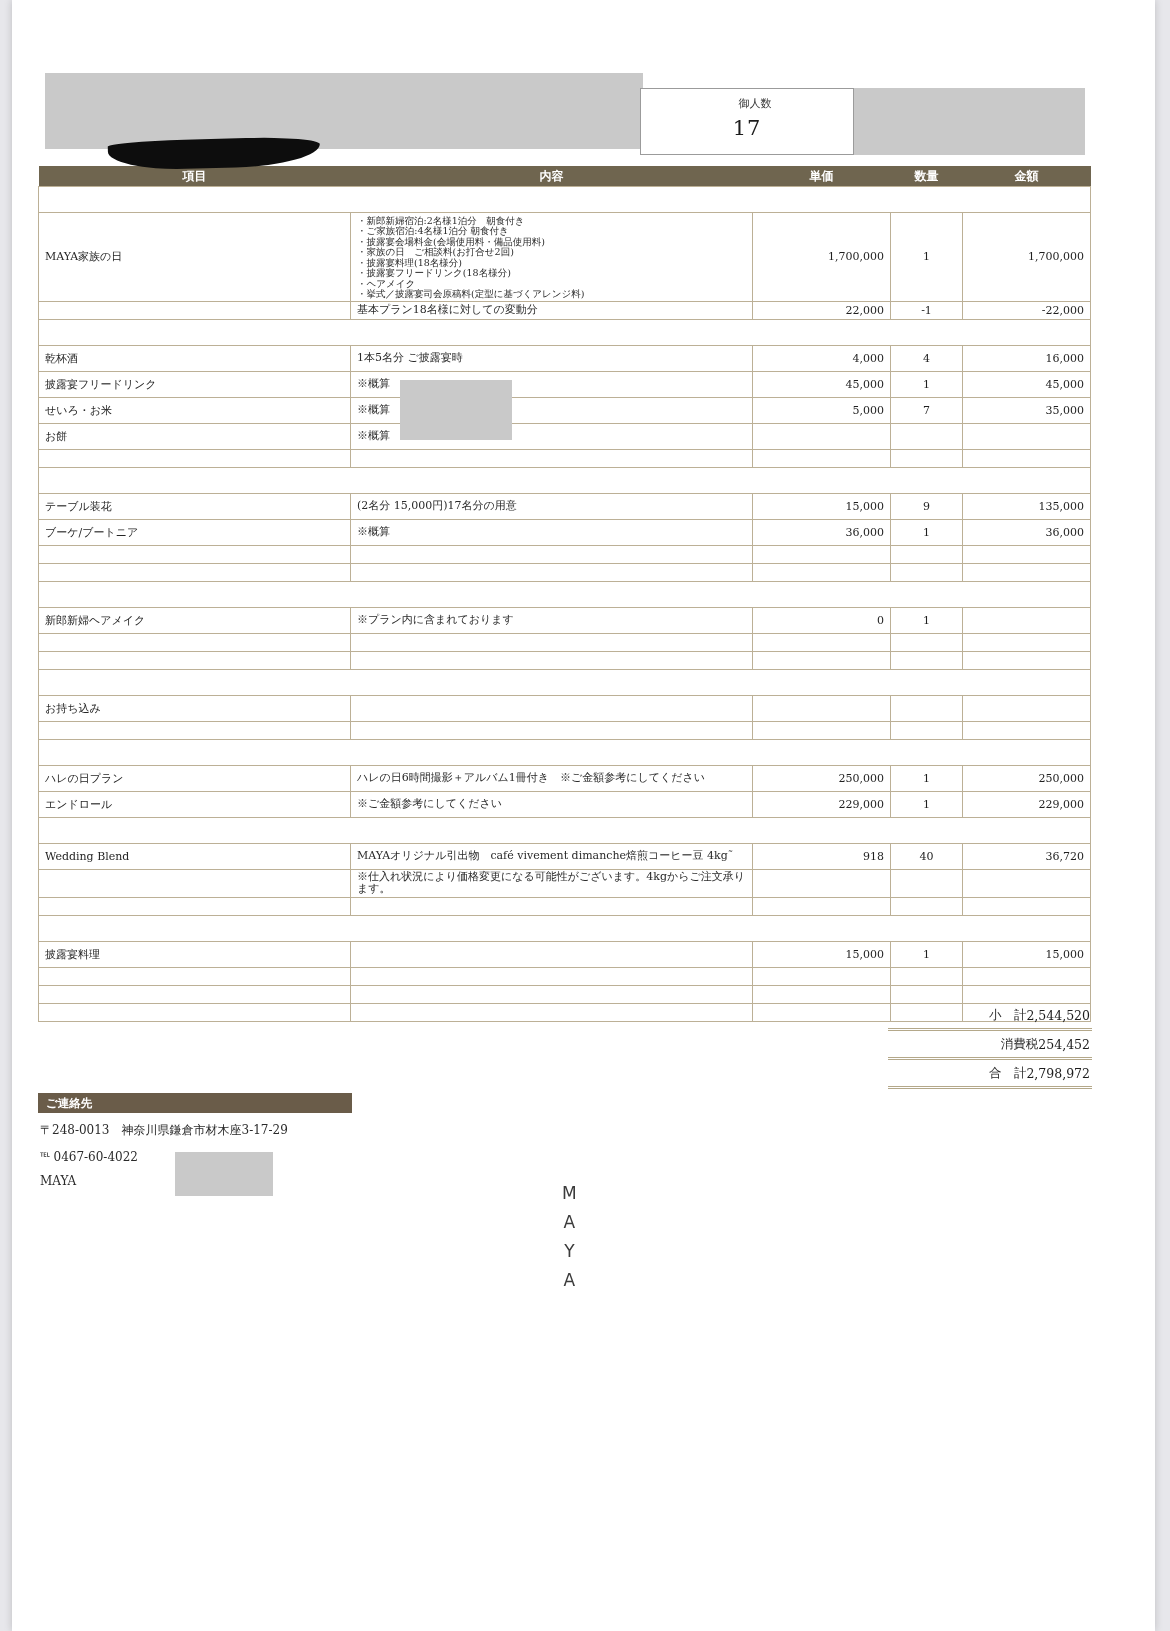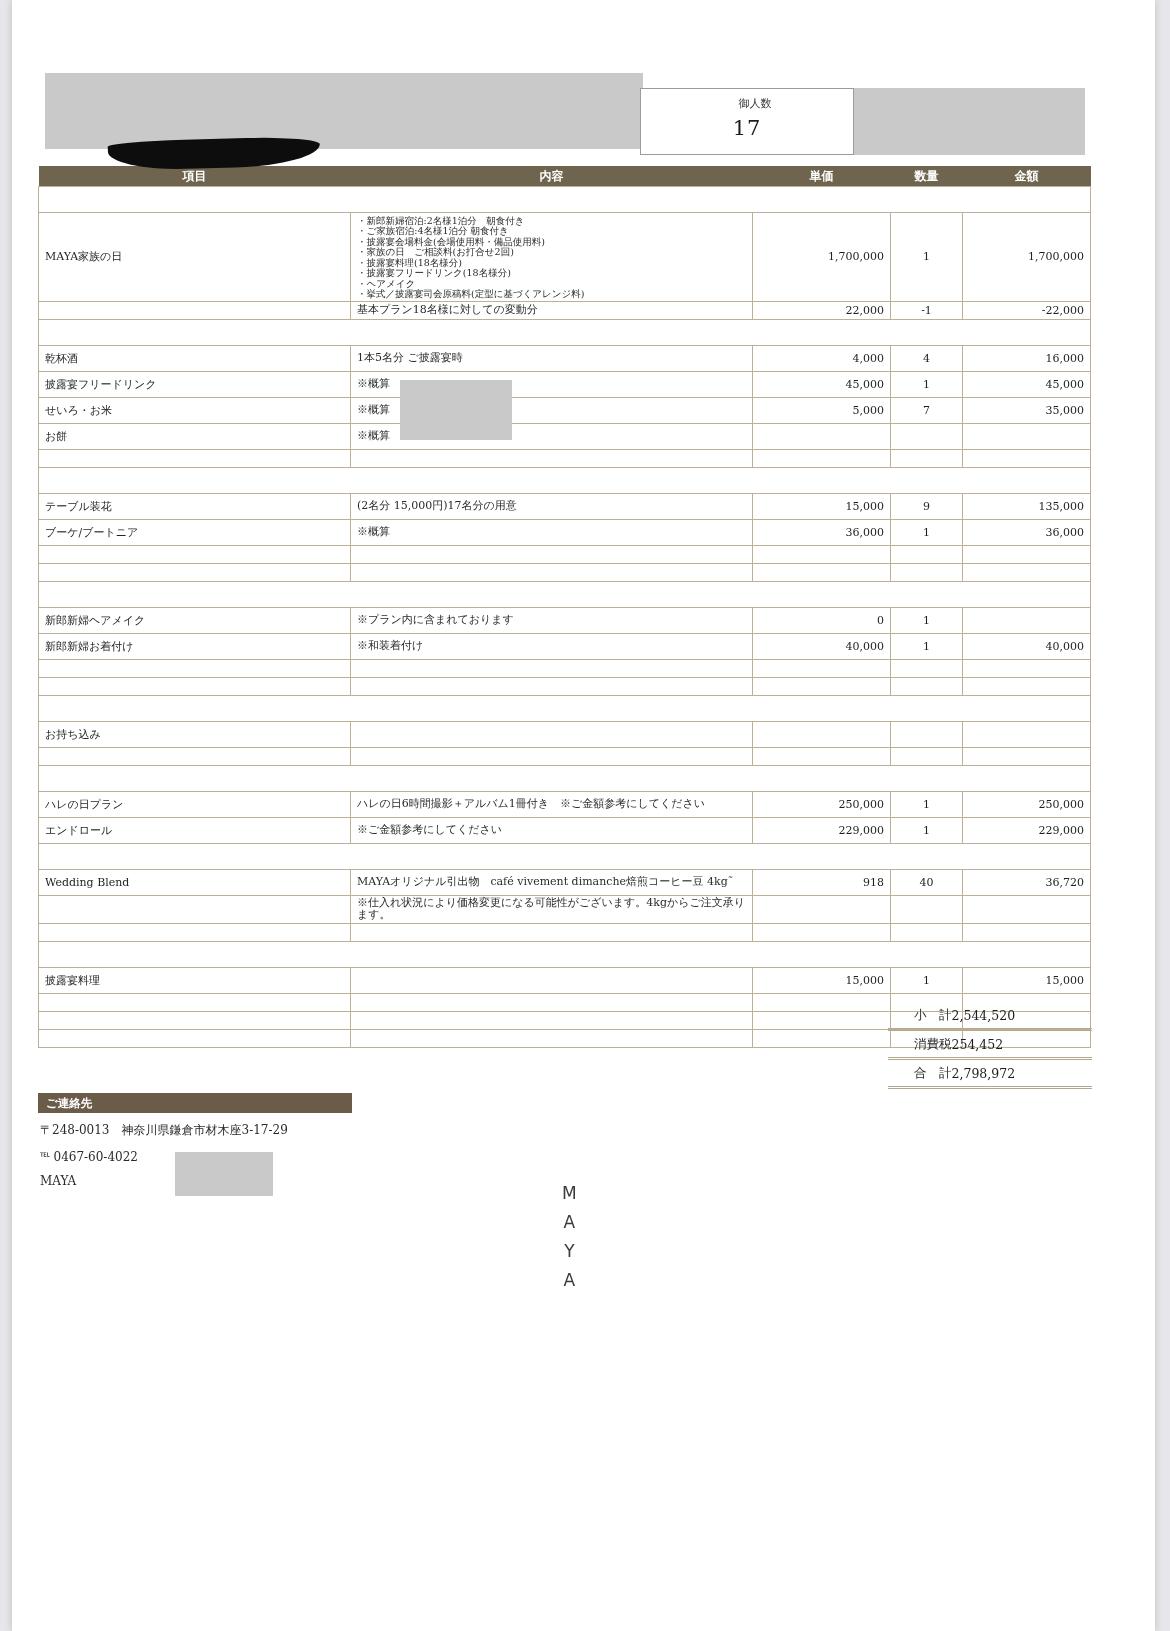--- a/index.html
+++ b/index.html
@@ -32,21 +32,21 @@
                 height:23px;vertical-align:middle;overflow:hidden;}
   td.c-item{text-align:left;font-size:11.5px;color:#252525;}
   td.c-content{text-align:left;font-size:10px;color:#2a2a2a;white-space:pre-line;line-height:1.15;}
   td.c-unit,td.c-amount{text-align:right;font-size:11px;color:#1f1f1f;}
   td.c-qty{text-align:center;font-size:11px;color:#1f1f1f;}
   tr.row-xl td{height:82px;}
   tr.row-xl td.c-content{font-size:9.5px;line-height:1.1;padding-top:3px;vertical-align:top;}
   tr.row-sm td{height:15px;}
   
   .totals{position:absolute;left:876px;top:1002px;width:204px;z-index:3;}
-  .tot-row{display:flex;justify-content:flex-start;align-items:center;height:26px;
+  .tot-row{display:flex;justify-content:flex-end;align-items:center;height:26px;
            border-bottom:3px double #b4a88a;font-size:12.5px;padding:0 2px 0 26px;}
   .tot-row .lbl{color:#2b2b2b;} .tot-row .val{color:#1c1c1c;}
   
   .contact{position:absolute;left:26px;top:1093px;width:420px;z-index:2;}
   .bar{background:#6a5c49;color:#fff;font-family:"DejaVu Sans","Liberation Sans",sans-serif;
        font-size:11.5px;font-weight:bold;height:20px;line-height:20px;padding-left:8px;}
   .contact .bar{width:306px;}
   .contact-line{font-size:12px;color:#2a2a2a;margin-top:9px;padding-left:2px;}
   
   .payment{position:absolute;left:808px;top:1093px;width:265px;z-index:2;}
@@ -187,27 +187,20 @@
           <tr class="section-row">
             <td colspan="5">ヘアメイク</td>
           </tr>
           <tr>
             <td class="c-item">新郎新婦ヘアメイク</td>
             <td class="c-content">※プラン内に含まれております</td>
             <td class="c-unit">0</td>
             <td class="c-qty">1</td>
             <td class="c-amount"></td>
           </tr>
-          <tr>
-            <td class="c-item">新郎新婦お着付け</td>
-            <td class="c-content">※和装着付け</td>
-            <td class="c-unit">40,000</td>
-            <td class="c-qty">1</td>
-            <td class="c-amount">40,000</td>
-          </tr>
           <tr class="row-sm">
             <td class="c-item"></td>
             <td class="c-content"></td>
             <td class="c-unit"></td>
             <td class="c-qty"></td>
             <td class="c-amount"></td>
           </tr>
           <tr class="row-sm">
             <td class="c-item"></td>
             <td class="c-content"></td>

